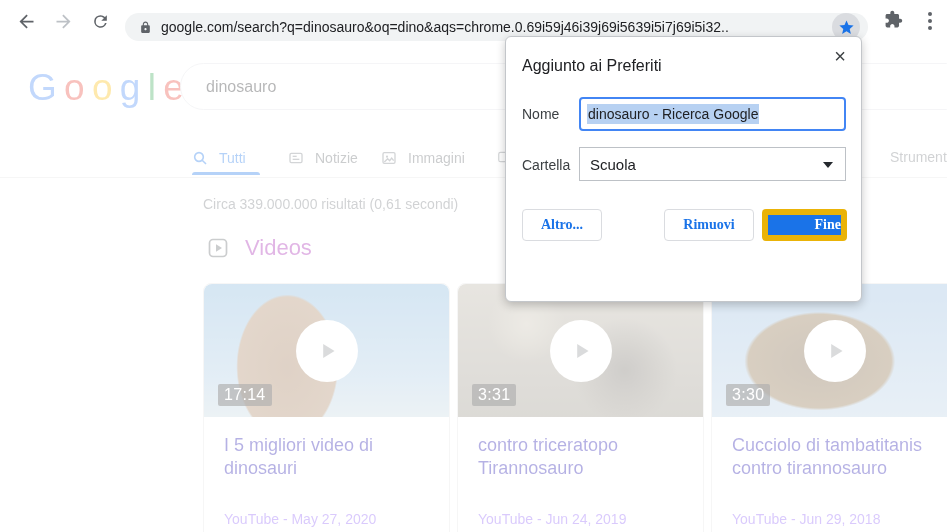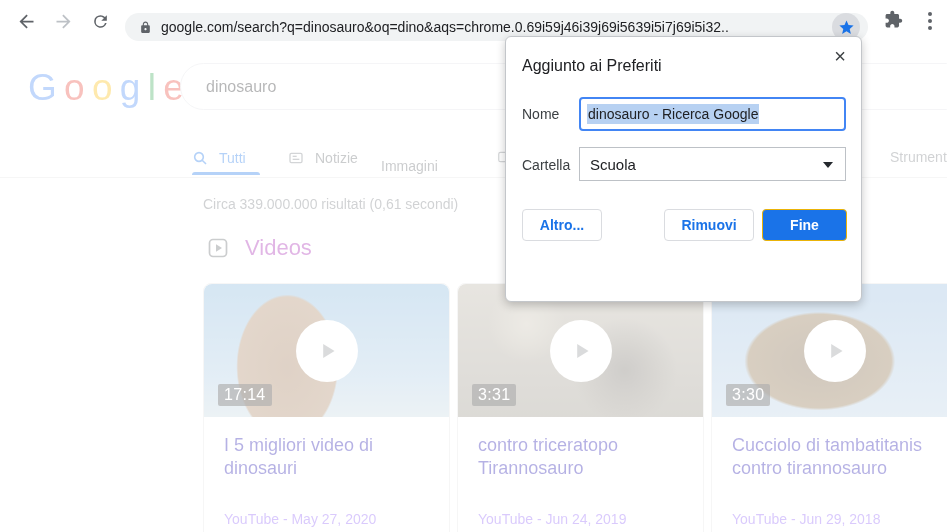--- a/index.html
+++ b/index.html
@@ -22,21 +22,21 @@
   .dim-overlay { position:absolute; left:0; top:42px; width:947px; height:490px; background:rgba(255,255,255,0.68); z-index:2; pointer-events:none; }
 
   .logo { position:absolute; left:28px; top:67px; font-size:37px; font-weight:500; letter-spacing:-1.5px; }
   .c-blue { color:#4285f4; } .c-red { color:#ea4335; } .c-yellow { color:#fbbc05; } .c-green { color:#34a853; }
 
   .searchbox { position:absolute; left:180px; top:63px; width:790px; height:47px; background:#fff; border:1px solid #dfe1e5; border-radius:24px; display:flex; align-items:center; padding-left:25px; }
   .searchbox span { font-size:16px; color:#202124; }
 
   .tab { position:absolute; top:147px; height:22px; display:flex; align-items:center; gap:11px; font-size:14px; color:#5f6368; cursor:pointer; }
   .tab.active { color:#1a73e8; }
-  .tab-tutti { left:192px; } .tab-notizie { left:288px; } .tab-immagini { left:381px;flex-direction:column; }
+  .tab-tutti { left:192px; } .tab-notizie { left:288px; } .tab-immagini { left:381px; }
   .tab-underline { position:absolute; left:192px; top:172px; width:68px; height:3px; background:#1a73e8; border-radius:3px 3px 0 0; }
   .tab-partial { position:absolute; left:497px; top:150px; }
   .tools-link { position:absolute; left:890px; top:149px; font-size:14px; color:#70757a; white-space:nowrap; cursor:pointer; }
   .tabs-divider { position:absolute; left:0; top:177px; width:947px; height:1px; background:#e2e2e2; }
 
   .stats { position:absolute; left:203px; top:196px; font-size:14px; color:#70757a; }
 
   .videos-header { position:absolute; left:206px; top:235px; display:flex; align-items:center; gap:15px; }
   .videos-header h2 { font-size:22px; font-weight:400; color:#a21caf; }
 
@@ -56,25 +56,25 @@
   .dialog { position:absolute; left:505px; top:36px; width:357px; height:266px; background:#fff; border:1px solid #c3c6ca; border-radius:6px; box-shadow:0 3px 10px rgba(0,0,0,0.22); z-index:10; }
   .dlg-title { position:absolute; left:16px; top:20px; font-size:16px; color:#202124; font-weight:400; }
   .dlg-close { position:absolute; right:11px; top:5px; border:none; background:none; font-size:20px; color:#3c4043; cursor:pointer; line-height:1; padding:4px; }
   .dlg-label { position:absolute; left:16px; font-size:14px; color:#3c4043; }
   .lbl-nome { top:69px; } .lbl-cartella { top:120px; }
   .name-input { position:absolute; left:73px; top:60px; width:267px; height:34px; border:2px solid #4285f4; border-radius:4px; background:#fff; display:flex; align-items:center; padding-left:6px; cursor:text; }
   .name-input .selected { font-size:14px; color:#202124; background:#b7d1f2; padding:2px 1px; white-space:nowrap; }
   .folder-select { position:absolute; left:73px; top:110px; width:267px; height:34px; border:1px solid #bdc1c6; border-radius:0; background:#fff; display:flex; align-items:center; padding-left:10px; cursor:pointer; }
   .folder-select span { font-size:15px; color:#202124; }
   .caret { position:absolute; right:12px; top:14px; width:0; height:0; border-left:5px solid transparent; border-right:5px solid transparent; border-top:6px solid #25292e; }
-  .dlg-btn { position:absolute; top:172px; height:32px; border-radius:4px; font-size:14px; font-weight:600; font-family:Liberation Sans, sans-serif; cursor:pointer; }
+  .dlg-btn { position:absolute; top:172px; height:32px; border-radius:4px; font-size:14px; font-weight:600; font-family:Liberation Serif, serif; cursor:pointer; }
   .btn-outline { background:#fff; border:1px solid #dadce0; color:#1a73e8; }
   .btn-altro { left:16px; width:80px; }
   .btn-rimuovi { left:158px; width:90px; }
-  .btn-fine { left:256px; width:85px; background:#1a73e8; border:1px solid #eab308; color:#fff; }
+  .btn-fine { left:256px; width:85px; background:#1a73e8; border:6px solid #eab308; color:#fff;text-align:right; }
 </style>
 </head>
 <body>
 
 <div class="screen">
 
   <div class="page">
 
     <div class="logo">
       <span class="c-blue">G</span>

